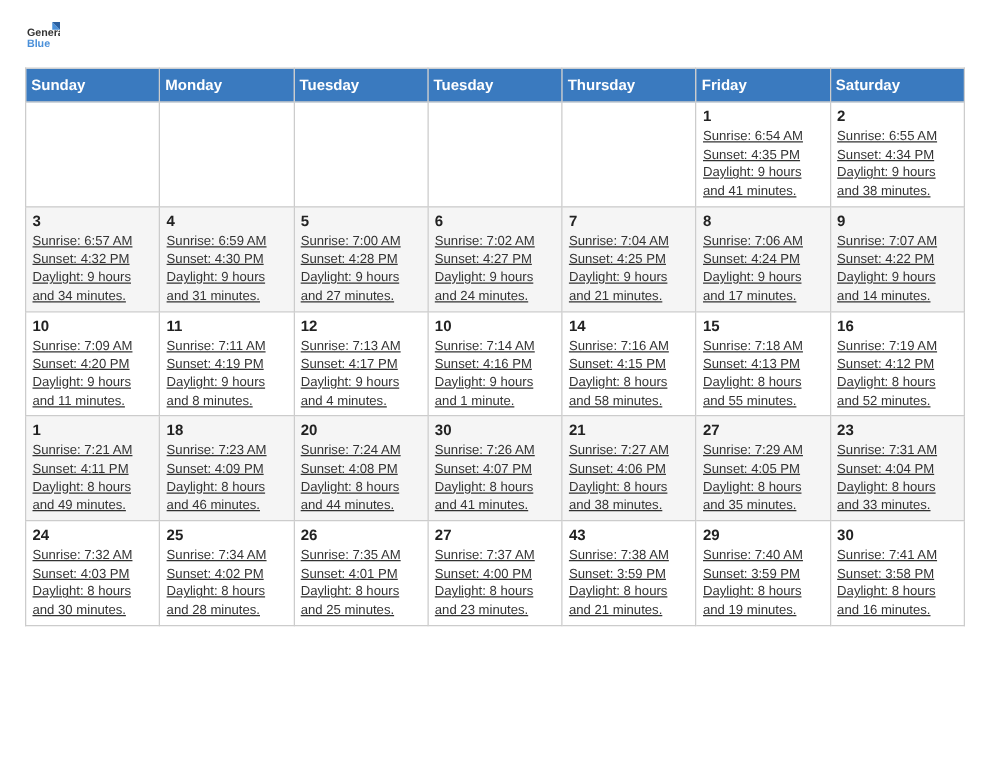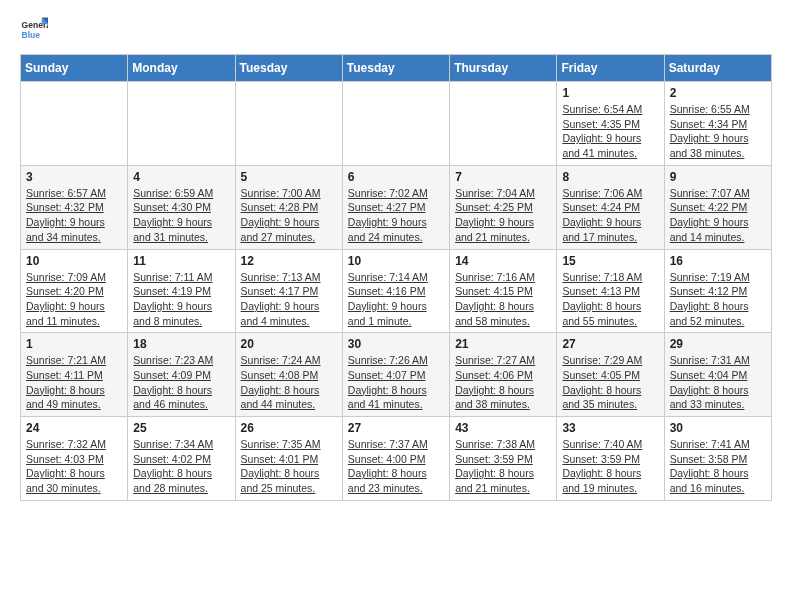--- a/index.html
+++ b/index.html
@@ -205,21 +205,21 @@
         </td>
         <td>
           <div class="day-number">21</div>
           <div class="day-info">Sunrise: 7:27 AM<br>Sunset: 4:06 PM<br>Daylight: 8 hours and 38 minutes.</div>
         </td>
         <td>
           <div class="day-number">27</div>
           <div class="day-info">Sunrise: 7:29 AM<br>Sunset: 4:05 PM<br>Daylight: 8 hours and 35 minutes.</div>
         </td>
         <td>
-          <div class="day-number">29</div>
+          <div class="day-number">23</div>
           <div class="day-info">Sunrise: 7:31 AM<br>Sunset: 4:04 PM<br>Daylight: 8 hours and 33 minutes.</div>
         </td>
       </tr>
       <tr>
         <td>
           <div class="day-number">24</div>
           <div class="day-info">Sunrise: 7:32 AM<br>Sunset: 4:03 PM<br>Daylight: 8 hours and 30 minutes.</div>
         </td>
         <td>
           <div class="day-number">25</div>
@@ -231,21 +231,21 @@
         </td>
         <td>
           <div class="day-number">27</div>
           <div class="day-info">Sunrise: 7:37 AM<br>Sunset: 4:00 PM<br>Daylight: 8 hours and 23 minutes.</div>
         </td>
         <td>
           <div class="day-number">43</div>
           <div class="day-info">Sunrise: 7:38 AM<br>Sunset: 3:59 PM<br>Daylight: 8 hours and 21 minutes.</div>
         </td>
         <td>
-          <div class="day-number">33</div>
+          <div class="day-number">29</div>
           <div class="day-info">Sunrise: 7:40 AM<br>Sunset: 3:59 PM<br>Daylight: 8 hours and 19 minutes.</div>
         </td>
         <td>
           <div class="day-number">30</div>
           <div class="day-info">Sunrise: 7:41 AM<br>Sunset: 3:58 PM<br>Daylight: 8 hours and 16 minutes.</div>
         </td>
       </tr>
     </tbody>
 </table>
 

